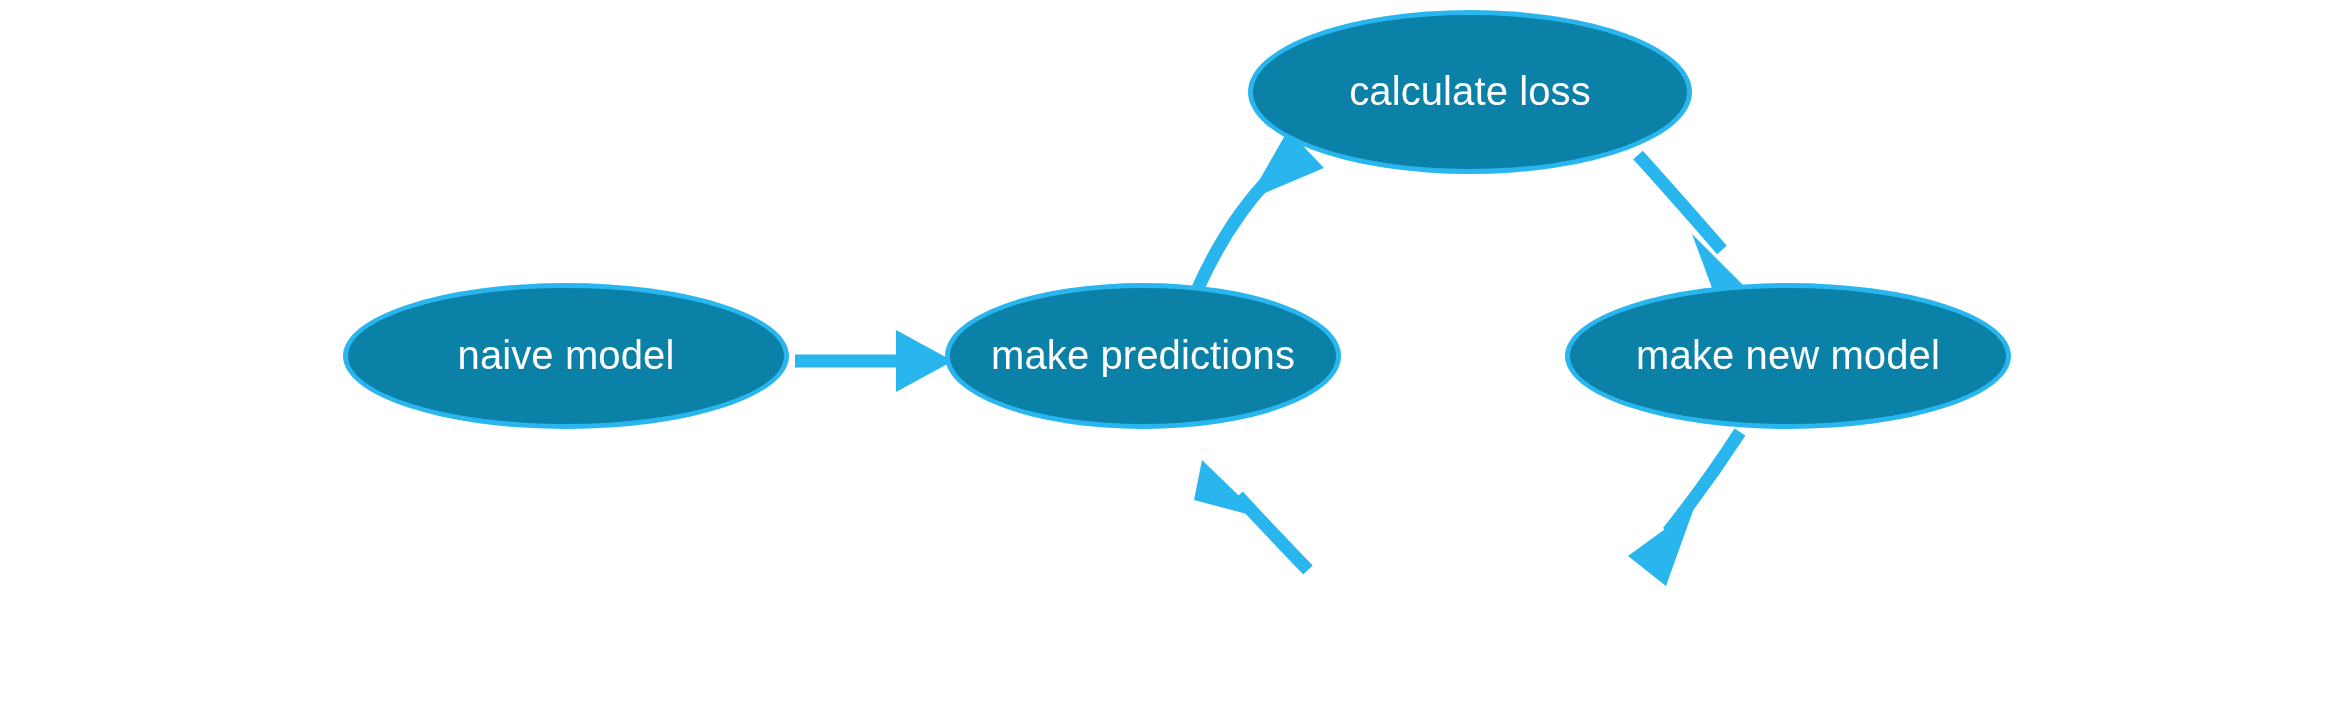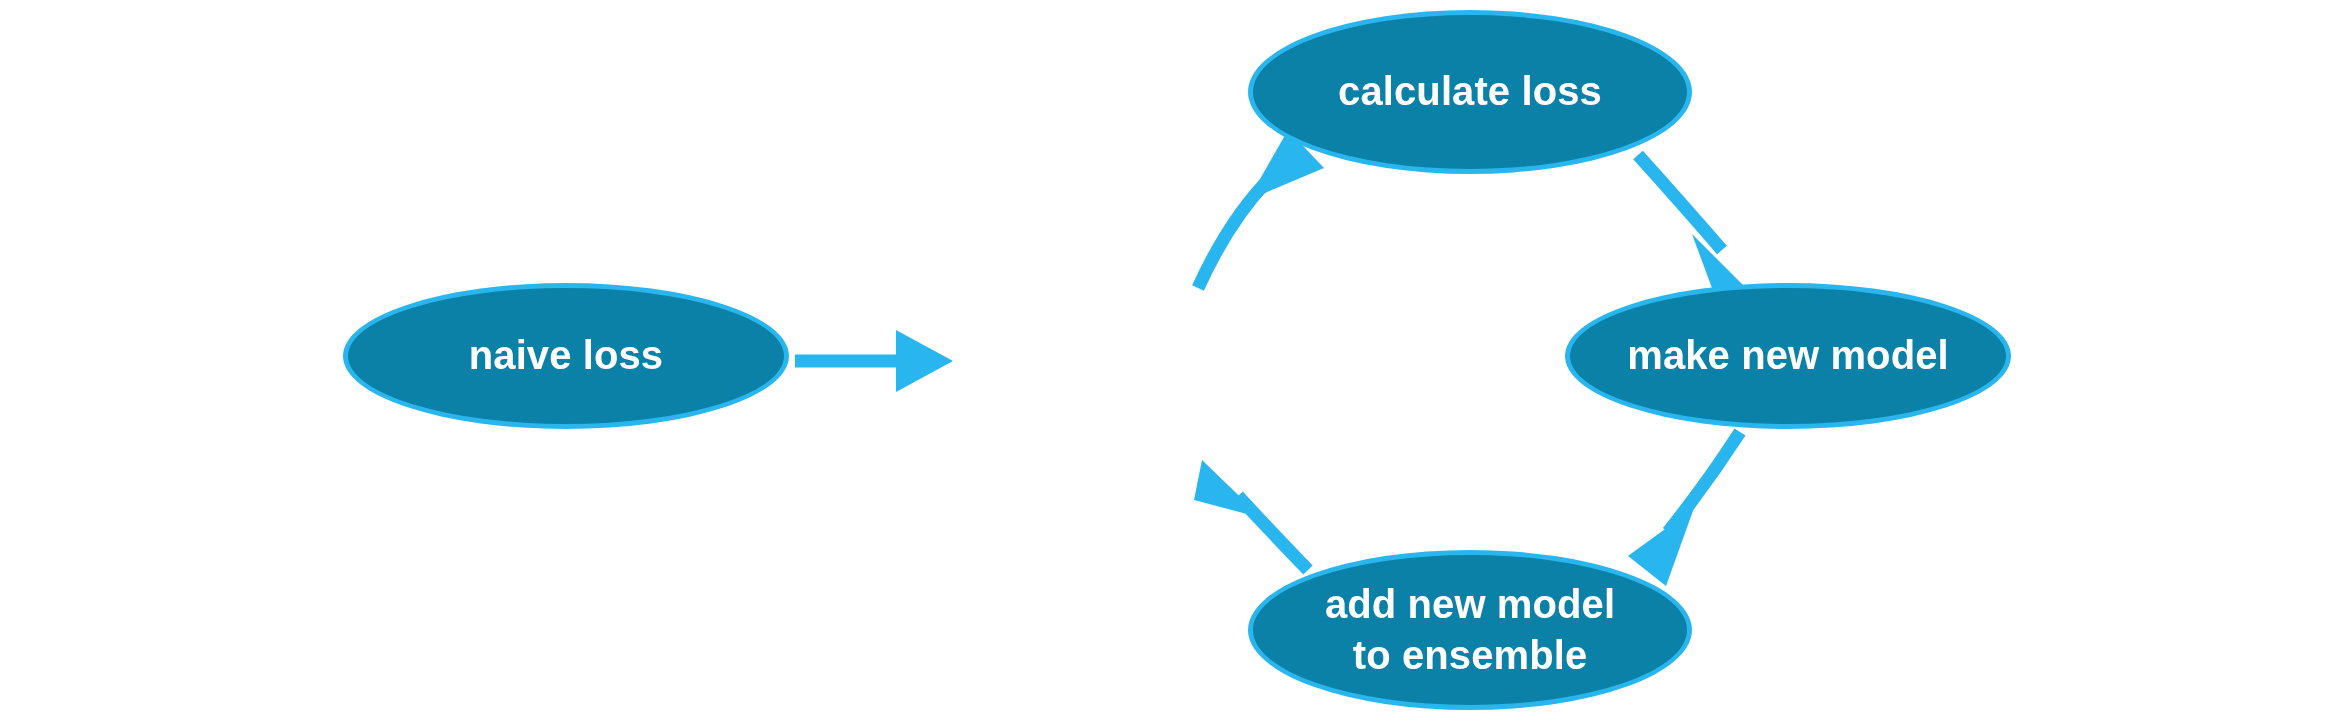--- a/index.html
+++ b/index.html
@@ -33,21 +33,21 @@
     align-items: center;
     justify-content: center;
     box-sizing: border-box;
     border-radius: 50%;
     background: #0b81a8;
     border: 5px solid #29b6ef;
     color: #ffffff;
     text-align: center;
     line-height: 1.28;
     font-size: 40px;
-    font-weight: 700;
+    font-weight: 400;
     letter-spacing: 0.1px;
     white-space: pre-line;
     user-select: none;
   }
   .node-label {
     display: block;
     padding: 0 18px;
   }
 </style>
 </head>
@@ -77,30 +77,29 @@
       <polygon points="1694,508 1628,556 1666,586" fill="#29b6ef"></polygon>
     </g>
 
     <g>
       <path d="M 1308 570 C 1284 545 1260 520 1238 496" stroke="#29b6ef" stroke-width="13" fill="none" stroke-linecap="butt"></path>
       <polygon points="1262,518 1202,460 1194,500" fill="#29b6ef"></polygon>
     </g>
   </svg>
 
   <div class="node" style="left:343px; top:283px; width:446px; height:146px;">
-    <span class="node-label">naive loss</span>
+    <span class="node-label">naive model</span>
   </div>
 
+  <div class="node" style="left:945px; top:283px; width:396px; height:146px;">
+    <span class="node-label">make predictions</span>
+  </div>
 
   <div class="node" style="left:1248px; top:10px; width:444px; height:164px;">
     <span class="node-label">calculate loss</span>
   </div>
 
   <div class="node" style="left:1565px; top:283px; width:446px; height:146px;">
     <span class="node-label">make new model</span>
   </div>
 
-  <div class="node" style="left:1248px; top:550px; width:444px; height:160px;">
-    <span class="node-label">add new model
-to ensemble</span>
-  </div>
 
 </div>
 
 </body></html>

